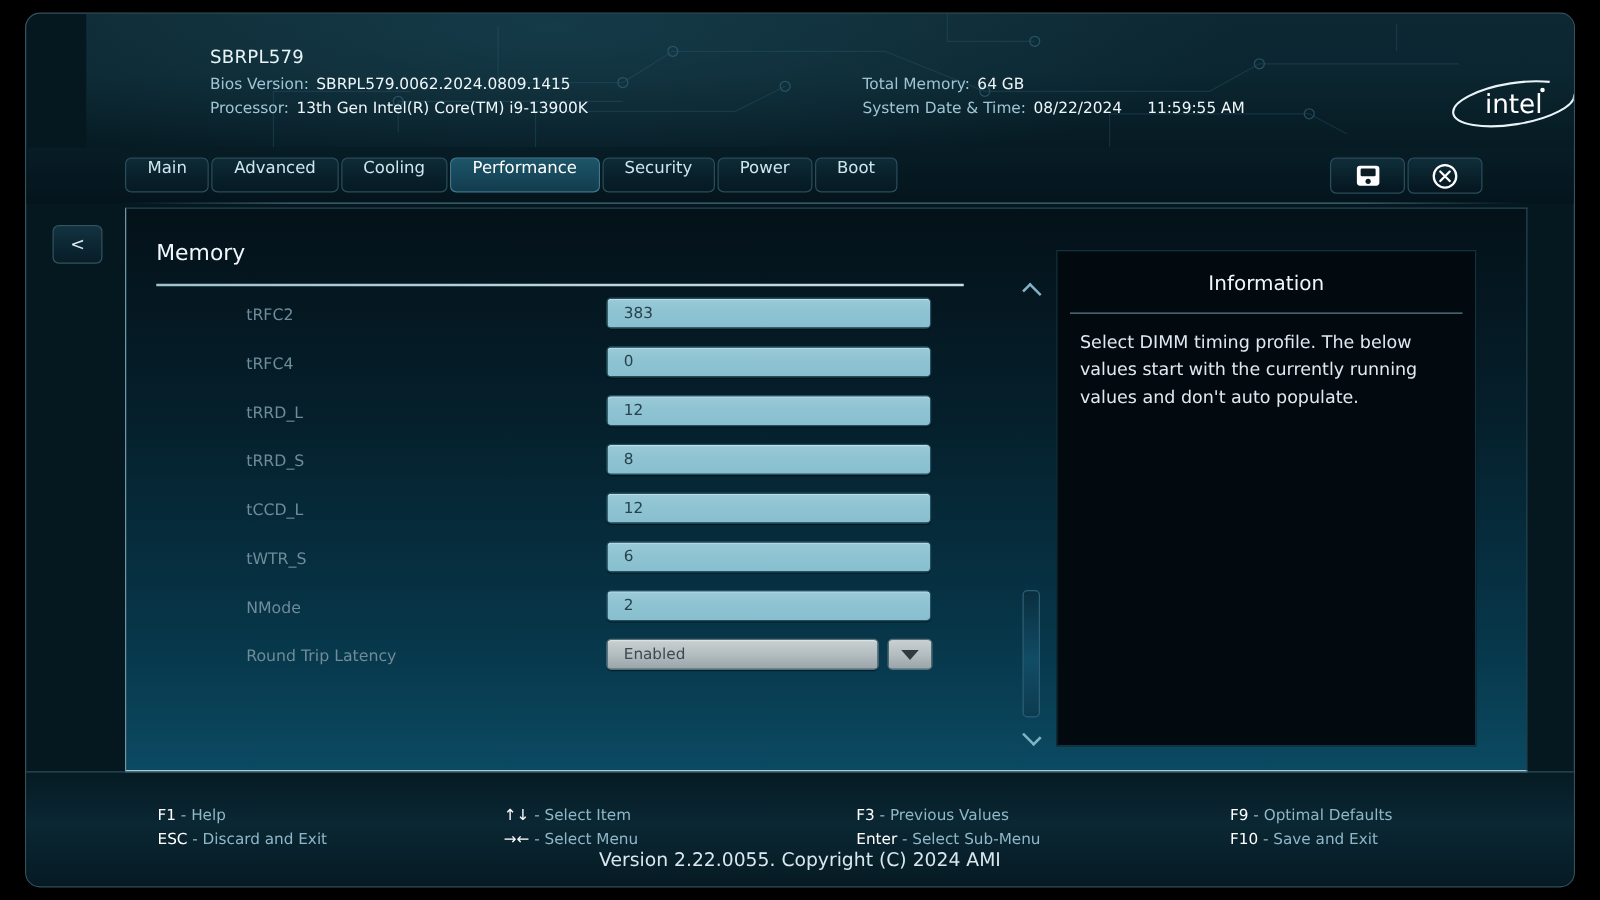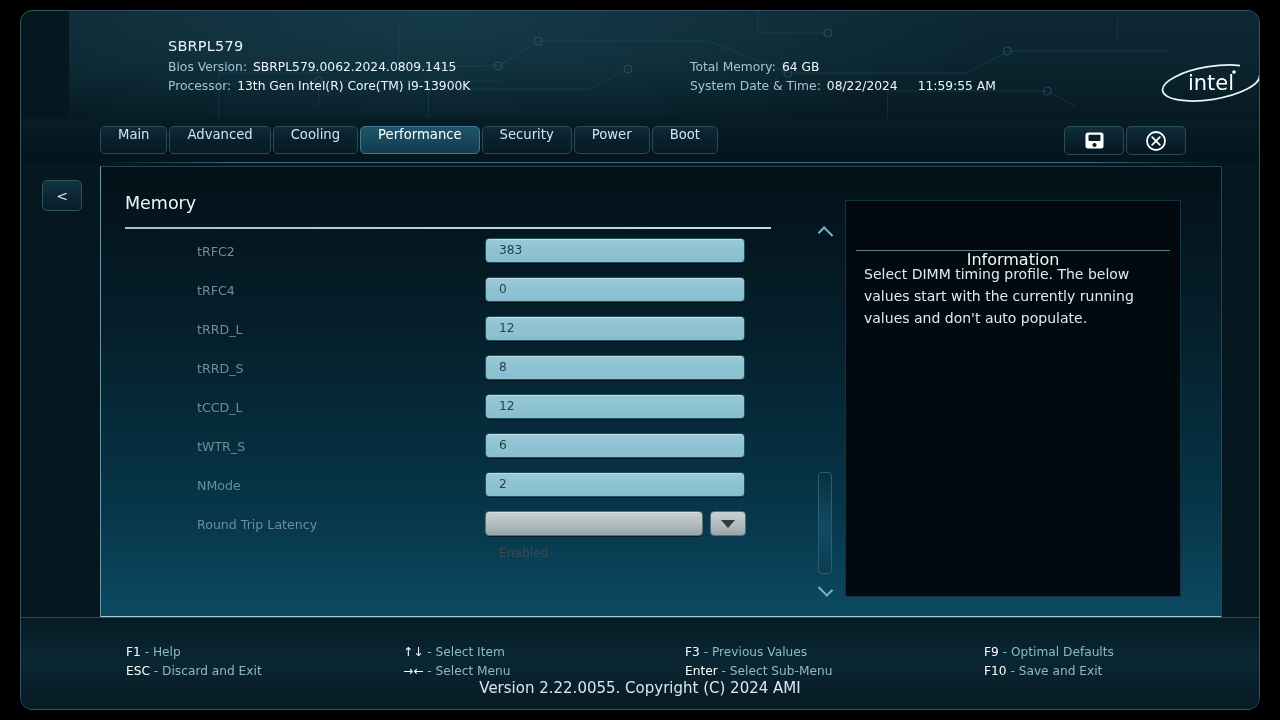--- a/index.html
+++ b/index.html
@@ -133,21 +133,21 @@
   .row-field .val {
     position: absolute; left: 13px; top: 4px;
     font-size: 12.2px; color: #27424c;
   }
   
   .row-field.dropdown {
     width: 218px;
     background: linear-gradient(180deg, #c9d0d2 0%, #b4bdc0 50%, #9aa5a9 100%);
     border: 1px solid #56707a;
   }
-  .row-field.dropdown .val { color: #3b4a50; margin-top: 30px; }
+  .row-field.dropdown .val { color: #3b4a50; }
   .dd-button {
     position: absolute; left: 609px; top: 3px;
     width: 36px; height: 25px; border-radius: 4px;
     border: 1px solid #56707a;
     background: linear-gradient(180deg, #c9d0d2 0%, #b4bdc0 50%, #9aa5a9 100%);
     display: flex; align-items: center; justify-content: center; cursor: pointer;
   }
   .dd-caret {
     width: 0; height: 0;
     border-left: 7px solid transparent; border-right: 7px solid transparent;
@@ -178,21 +178,21 @@
 
   
   #info-panel {
     position: absolute; left: 744px; top: 33px;
     width: 336px; height: 397px;
     background: #030a0f;
     border: 1px solid #13313e;
   }
   #info-title {
     position: absolute; left: 0; top: 16px; width: 100%;
-    text-align: center; font-size: 16px; color: #f0f7fa; margin-top: 33px;
+    text-align: center; font-size: 16px; color: #f0f7fa;
   }
   #info-rule {
     position: absolute; left: 10px; top: 49px; right: 10px; height: 1px;
     background: #5c7f8c;
   }
   #info-body {
     position: absolute; left: 18px; top: 62px; right: 16px;
     font-size: 14px; line-height: 22px; color: #dfeaf0;
   }
 

